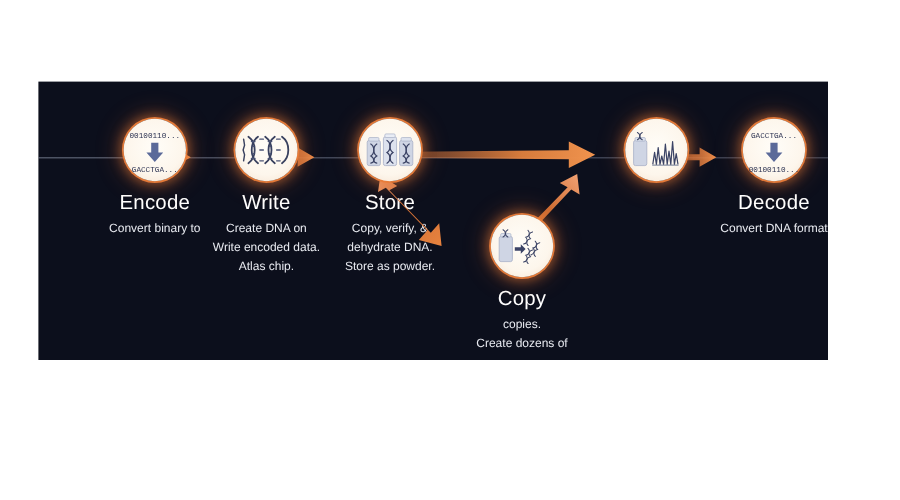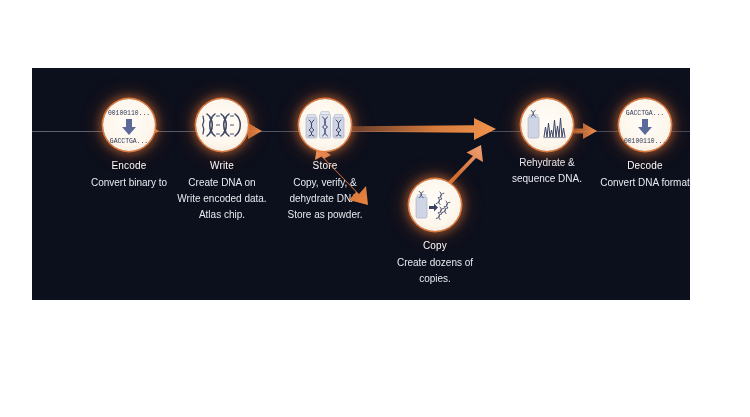--- a/index.html
+++ b/index.html
@@ -34,21 +34,21 @@
     box-shadow:0 0 0 1.4px rgba(233,124,57,.95),
                0 0 9px 3px rgba(233,124,57,.50),
                0 0 18px 7px rgba(214,98,40,.22);
     display:flex;align-items:center;justify-content:center;
     z-index:6;
   }
   .disc svg{display:block;}
   .ttl{
     margin-top:9px;
     color:#ffffff;
-    font-size:10px;
+    font-size:17px;
     font-weight:400;
     letter-spacing:.2px;
     line-height:1.1;
   }
   .desc{
     margin-top:4px;
     color:#e8eaf0;
     font-size:10px;
     line-height:1.62;
     font-weight:400;
@@ -266,45 +266,41 @@
             </g>
             <g transform="translate(27,18) rotate(18)">
               <path d="M0,0 C4,2 0,4 4,6 C0,8 4,10 0,12"></path>
               <path d="M4,0 C0,2 4,4 0,6 C4,8 0,10 4,12"></path>
             </g>
           </g>
         </svg>
       </div>
       <div class="ttl">Copy</div>
       <div class="desc">
+        <div>copies.</div>
         <div>Create dozens of</div>
-        <div>copies.</div>
       </div>
     </div>
 
     <div class="node" id="n-read">
       <div class="disc">
         <svg width="44" height="32" viewBox="0 0 44 32">
           <rect x="3" y="8" width="11" height="21" rx="1.6" fill="#cfd5e4" stroke="#aab2c8" stroke-width=".7"></rect>
           <rect x="4.2" y="5.6" width="8.6" height="3" rx="1" fill="#dde2ee" stroke="#aab2c8" stroke-width=".6"></rect>
           <g stroke="#3b4365" stroke-width=".9" fill="none" stroke-linecap="round">
             <path d="M6.2,1.5 C10.2,3.5 6.2,5.5 10.2,7.5"></path>
             <path d="M10.2,1.5 C6.2,3.5 10.2,5.5 6.2,7.5"></path>
           </g>
 
           <g stroke="#3b4365" stroke-width="1" fill="none" stroke-linejoin="round">
             <path d="M19,28 L20.5,18 L22,28 L23.5,14 L25,28 L26.5,21 L28,28 L29.5,11 L31,28 L32.5,17 L34,28 L35.5,9 L37,28 L38.5,19 L40,28"></path>
           </g>
           <line x1="18.5" y1="28.6" x2="40.5" y2="28.6" stroke="#6a7490" stroke-width=".8"></line>
         </svg>
       </div>
-      <div class="desc">
-        <div>Rehydrate &amp;</div>
-        <div>sequence DNA.</div>
-      </div>
     </div>
 
     <div class="node" id="n-decode">
       <div class="disc">
         <svg width="46" height="40" viewBox="0 0 46 40">
           <text x="23" y="10" text-anchor="middle" font-family="'Liberation Mono', monospace" font-size="6.4" fill="#2c3352">GACCTGA...</text>
           <path d="M20,14 L26,14 L26,22 L30,22 L23,30 L16,22 L20,22 Z" fill="#5b6a99"></path>
           <text x="23" y="38" text-anchor="middle" font-family="'Liberation Mono', monospace" font-size="6.4" fill="#2c3352">00100110...</text>
         </svg>
       </div>

